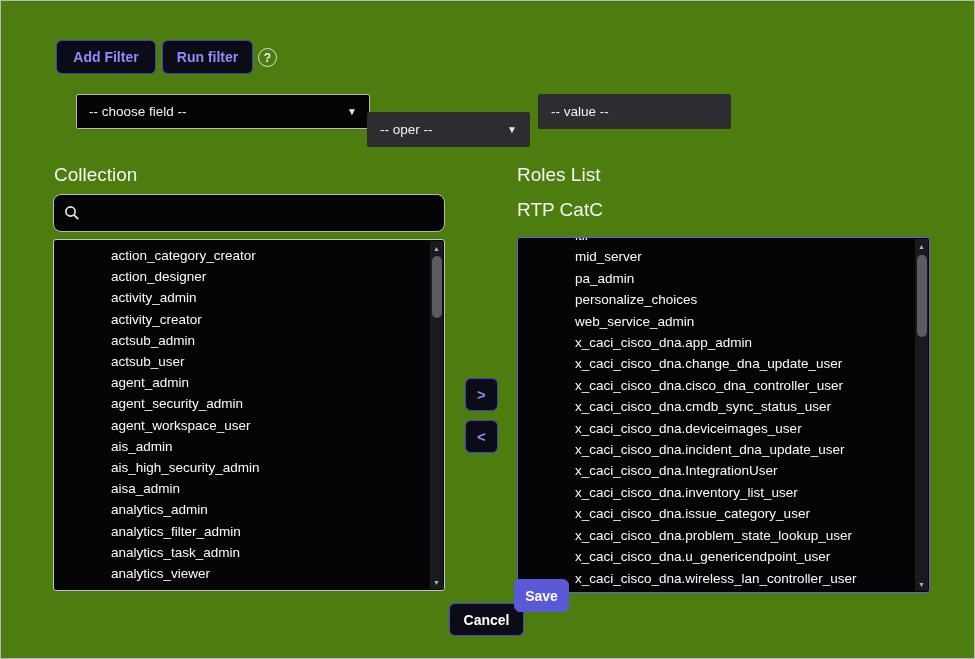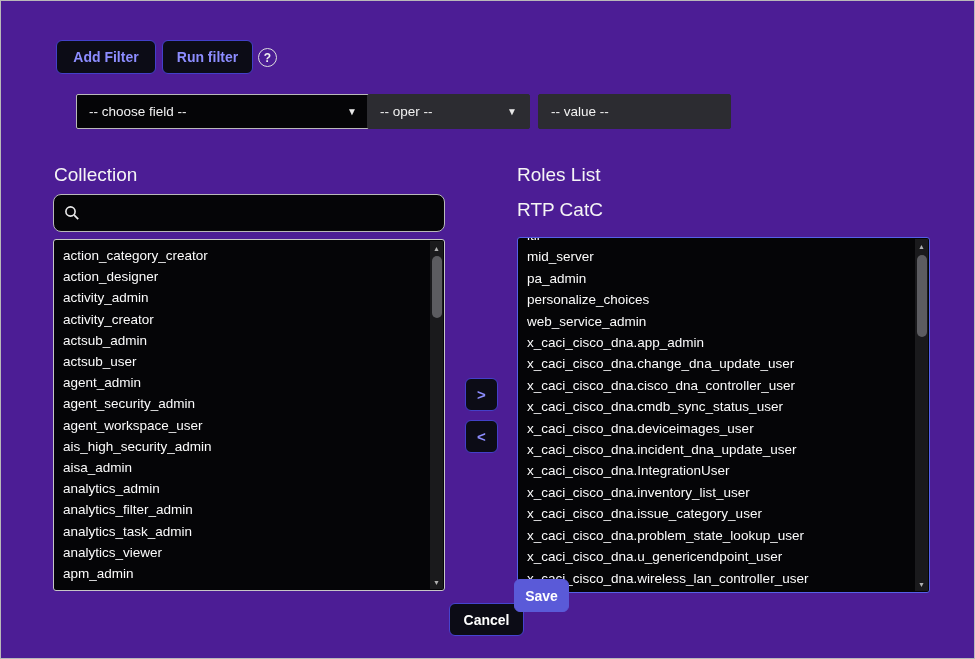--- a/index.html
+++ b/index.html
@@ -1,18 +1,18 @@
 <!DOCTYPE html>
 <html><head>
 <meta charset="utf-8">
 <style>
   html,body{margin:0;padding:0;background:#060608;}
   .screen{
     position:relative;width:975px;height:659px;box-sizing:border-box;
-    background:#4c1d95;border:1px solid #b9b9b9;overflow:hidden;
+    background:#4d7c0f;border:1px solid #b9b9b9;overflow:hidden;
     font-family:"Liberation Sans", sans-serif;color:#ffffff;
   }
   .abs{position:absolute;box-sizing:border-box;}
   
   .btn-outline{
     display:flex;align-items:center;justify-content:center;
     background:#0c0c16;border:1.5px solid #4340c8;border-radius:6px;
     color:#8d8dff;font-weight:bold;font-size:14px;cursor:pointer;
   }
   .btn-filled{
@@ -47,21 +47,21 @@
   .searchbox input{
     flex:1;background:transparent;border:none;outline:none;color:#fff;
     font-family:"Liberation Sans", sans-serif;font-size:13.5px;height:100%;
   }
   
   .listbox{background:#050507;border-radius:3px;overflow:hidden;}
   .listbox-plain{border:1px solid #c6c6c6;}
   .listbox-focus{border:1.5px solid #5660e8;}
   .list-items{position:absolute;left:0;top:0;right:15px;padding:5px 0 0 9px;}
   .list-items .list-item{
-    font-size:13.5px;line-height:21.2px;white-space:nowrap;color:#fcfcfc;cursor:pointer;
+    font-size:13.5px;line-height:21.2px;white-space:nowrap;color:#fcfcfc;cursor:pointer;margin-left:48px;
   }
   .roles-offset{padding-top:0;margin-top:-13px;}
   .roles-offset .list-item{line-height:21.4px;}
   
   .sbar{position:absolute;right:1px;top:1px;bottom:1px;width:13px;background:#1a1a1c;}
   .sbar .sarrow{
     position:absolute;left:0;width:13px;height:14px;display:flex;align-items:center;justify-content:center;
     color:#b0b0b0;font-size:7px;cursor:pointer;
   }
   .sbar .sarrow.up{top:0;}
@@ -80,21 +80,21 @@
 <div class="screen">
 
   <button class="abs btn-outline" style="left:55px;top:39px;width:100px;height:34px;">Add Filter</button>
   <button class="abs btn-outline" style="left:161px;top:39px;width:91px;height:34px;">Run filter</button>
   <div class="abs help-circle" style="left:257px;top:47px;">?</div>
 
   <div class="abs select select-outlined" style="left:75px;top:93px;width:294px;gap:8px;">
     <span>-- choose field --</span>
     <span class="caret">▼</span>
   </div>
-  <div class="abs select select-filled" style="left:366px;top:93px;width:163px;">
+  <div class="abs select select-filled" style="left:366px;top:111px;width:163px;">
     <span>-- oper --</span>
     <span class="caret">▼</span>
   </div>
   <div class="abs select select-filled" style="left:537px;top:93px;width:193px;">
     <span>-- value --</span>
   </div>
 
   <div class="abs label" style="left:53px;top:163px;">Collection</div>
 
   <div class="abs searchbox" style="left:52px;top:193px;width:392px;height:38px;">
@@ -111,20 +111,21 @@
     <div class="list-items">
         <div class="list-item">action_category_creator</div>
         <div class="list-item">action_designer</div>
         <div class="list-item">activity_admin</div>
         <div class="list-item">activity_creator</div>
         <div class="list-item">actsub_admin</div>
         <div class="list-item">actsub_user</div>
         <div class="list-item">agent_admin</div>
         <div class="list-item">agent_security_admin</div>
         <div class="list-item">agent_workspace_user</div>
+        <div class="list-item">ais_admin</div>
         <div class="list-item">ais_high_security_admin</div>
         <div class="list-item">aisa_admin</div>
         <div class="list-item">analytics_admin</div>
         <div class="list-item">analytics_filter_admin</div>
         <div class="list-item">analytics_task_admin</div>
         <div class="list-item">analytics_viewer</div>
         <div class="list-item">apm_admin</div>
       </div>
     <div class="sbar">
       <div class="sarrow up">▲</div>

